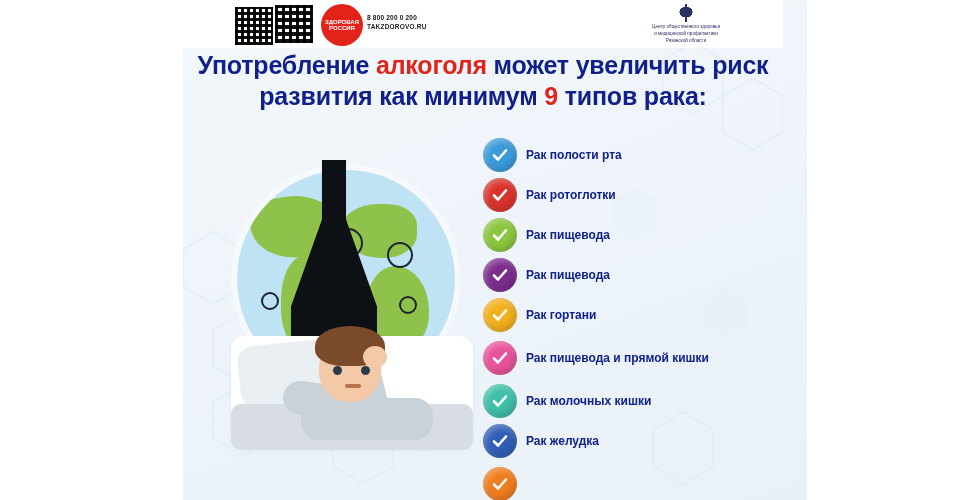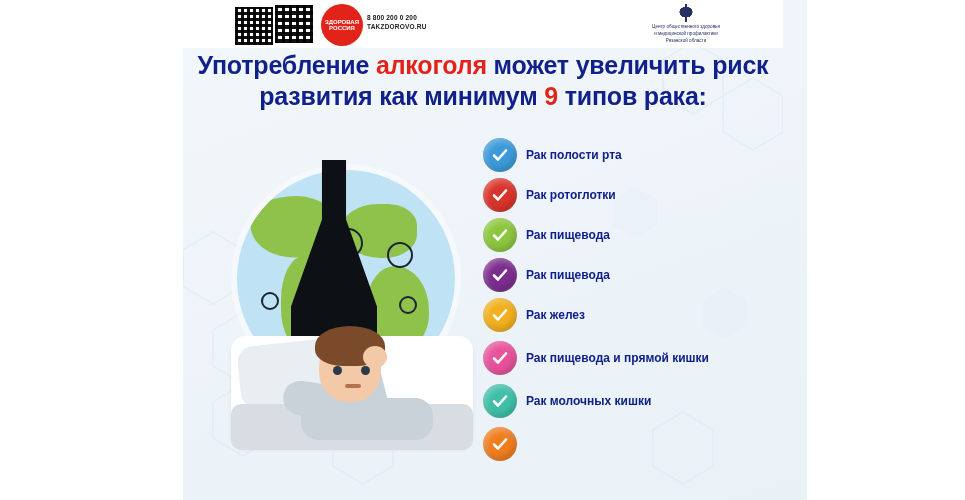--- a/index.html
+++ b/index.html
@@ -249,38 +249,46 @@
             </svg>
         </div>
         <div class="rowtext">Рак пищевода</div>
       </div>
       <div class="row">
         <div class="bullet" style="background: rgb(242, 176, 30);">
           <svg width="20" height="20" viewBox="0 0 20 20">
               <path d="M4 10.5 L8 14.5 L16 5.5" stroke="#ffffff" stroke-width="2.6" fill="none" stroke-linecap="round" stroke-linejoin="round"></path>
             </svg>
         </div>
-        <div class="rowtext">Рак желез</div>
+        <div class="rowtext">Рак гортани</div>
       </div>
       <div class="row two">
         <div class="bullet" style="background: rgb(232, 82, 155);">
           <svg width="20" height="20" viewBox="0 0 20 20">
               <path d="M4 10.5 L8 14.5 L16 5.5" stroke="#ffffff" stroke-width="2.6" fill="none" stroke-linecap="round" stroke-linejoin="round"></path>
             </svg>
         </div>
         <div class="rowtext">Рак пищевода и прямой кишки</div>
       </div>
       <div class="row">
         <div class="bullet" style="background: rgb(63, 191, 168);">
           <svg width="20" height="20" viewBox="0 0 20 20">
               <path d="M4 10.5 L8 14.5 L16 5.5" stroke="#ffffff" stroke-width="2.6" fill="none" stroke-linecap="round" stroke-linejoin="round"></path>
             </svg>
         </div>
         <div class="rowtext">Рак молочных кишки</div>
       </div>
+      <div class="row">
+        <div class="bullet" style="background: rgb(47, 95, 181);">
+          <svg width="20" height="20" viewBox="0 0 20 20">
+              <path d="M4 10.5 L8 14.5 L16 5.5" stroke="#ffffff" stroke-width="2.6" fill="none" stroke-linecap="round" stroke-linejoin="round"></path>
+            </svg>
+        </div>
+        <div class="rowtext">Рак желудка</div>
+      </div>
       <div class="row two">
         <div class="bullet" style="background: rgb(240, 125, 30);">
           <svg width="20" height="20" viewBox="0 0 20 20">
               <path d="M4 10.5 L8 14.5 L16 5.5" stroke="#ffffff" stroke-width="2.6" fill="none" stroke-linecap="round" stroke-linejoin="round"></path>
             </svg>
         </div>
       </div>
     </div>
 
   </div>

